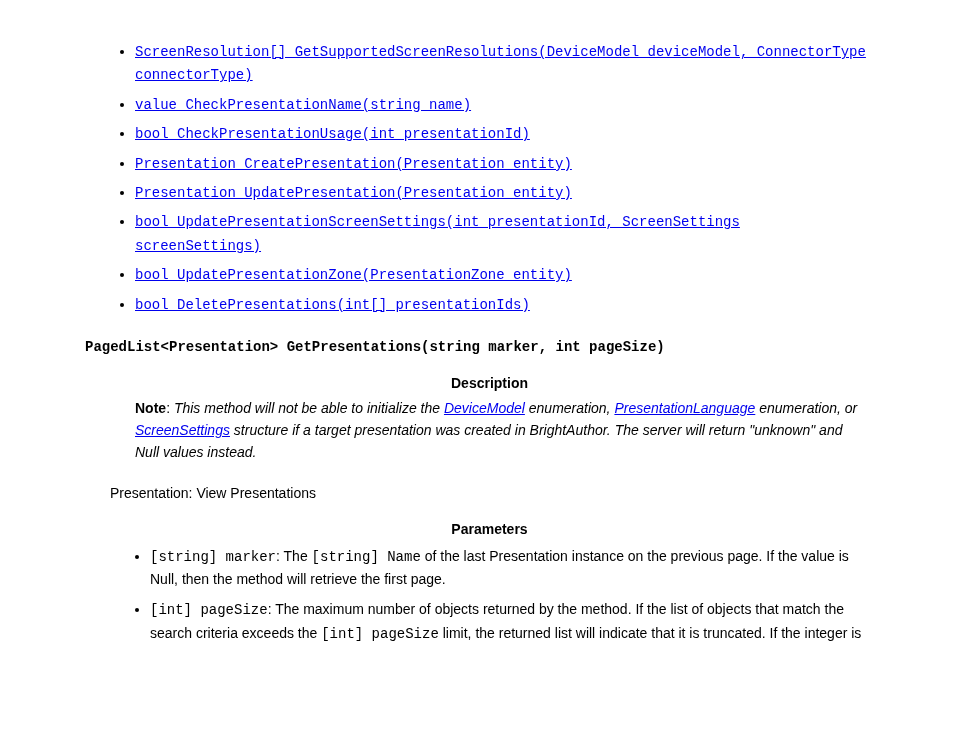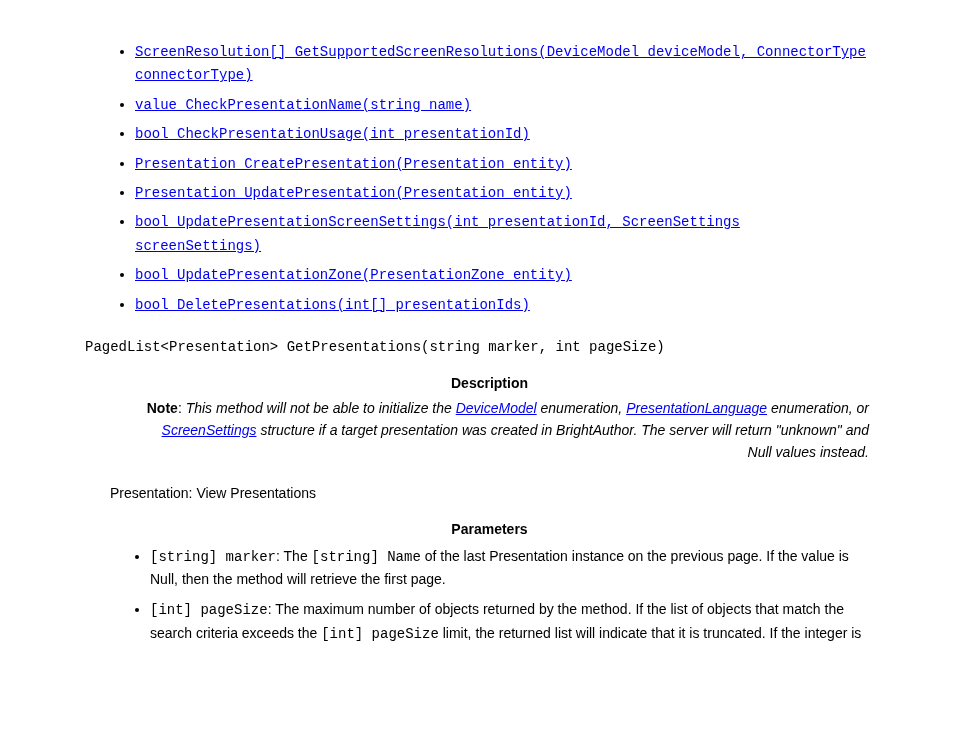--- a/index.html
+++ b/index.html
@@ -24,20 +24,21 @@
     .mono-link {
       font-family: "Courier New", monospace;
       font-size: 14px;
       color: #0000EE;
       text-decoration: underline;
     }
     .signature {
       font-family: "Courier New", monospace;
       font-size: 14px;
       margin: 10px 0 14px 0;
+      font-weight: bold;
     }
     .indent-block {
       margin-left: 25px;
     }
     .heading {
       font-weight: bold;
       margin-top: 6px;
       margin-bottom: 2px;
       text-align: center;
     }
@@ -50,21 +51,20 @@
     .inline-link {
       color: #0000EE;
       text-decoration: underline;
     }
     .italic {
       font-style: italic;
     }
     .note-block {
       margin-left: 25px;
       margin-bottom: 18px;
-      text-align: right;
     }
     .params-list {
       list-style-type: disc;
       padding-left: 40px;
       margin: 4px 0;
     }
     .params-list li {
       margin-bottom: 8px;
     }
   </style>

